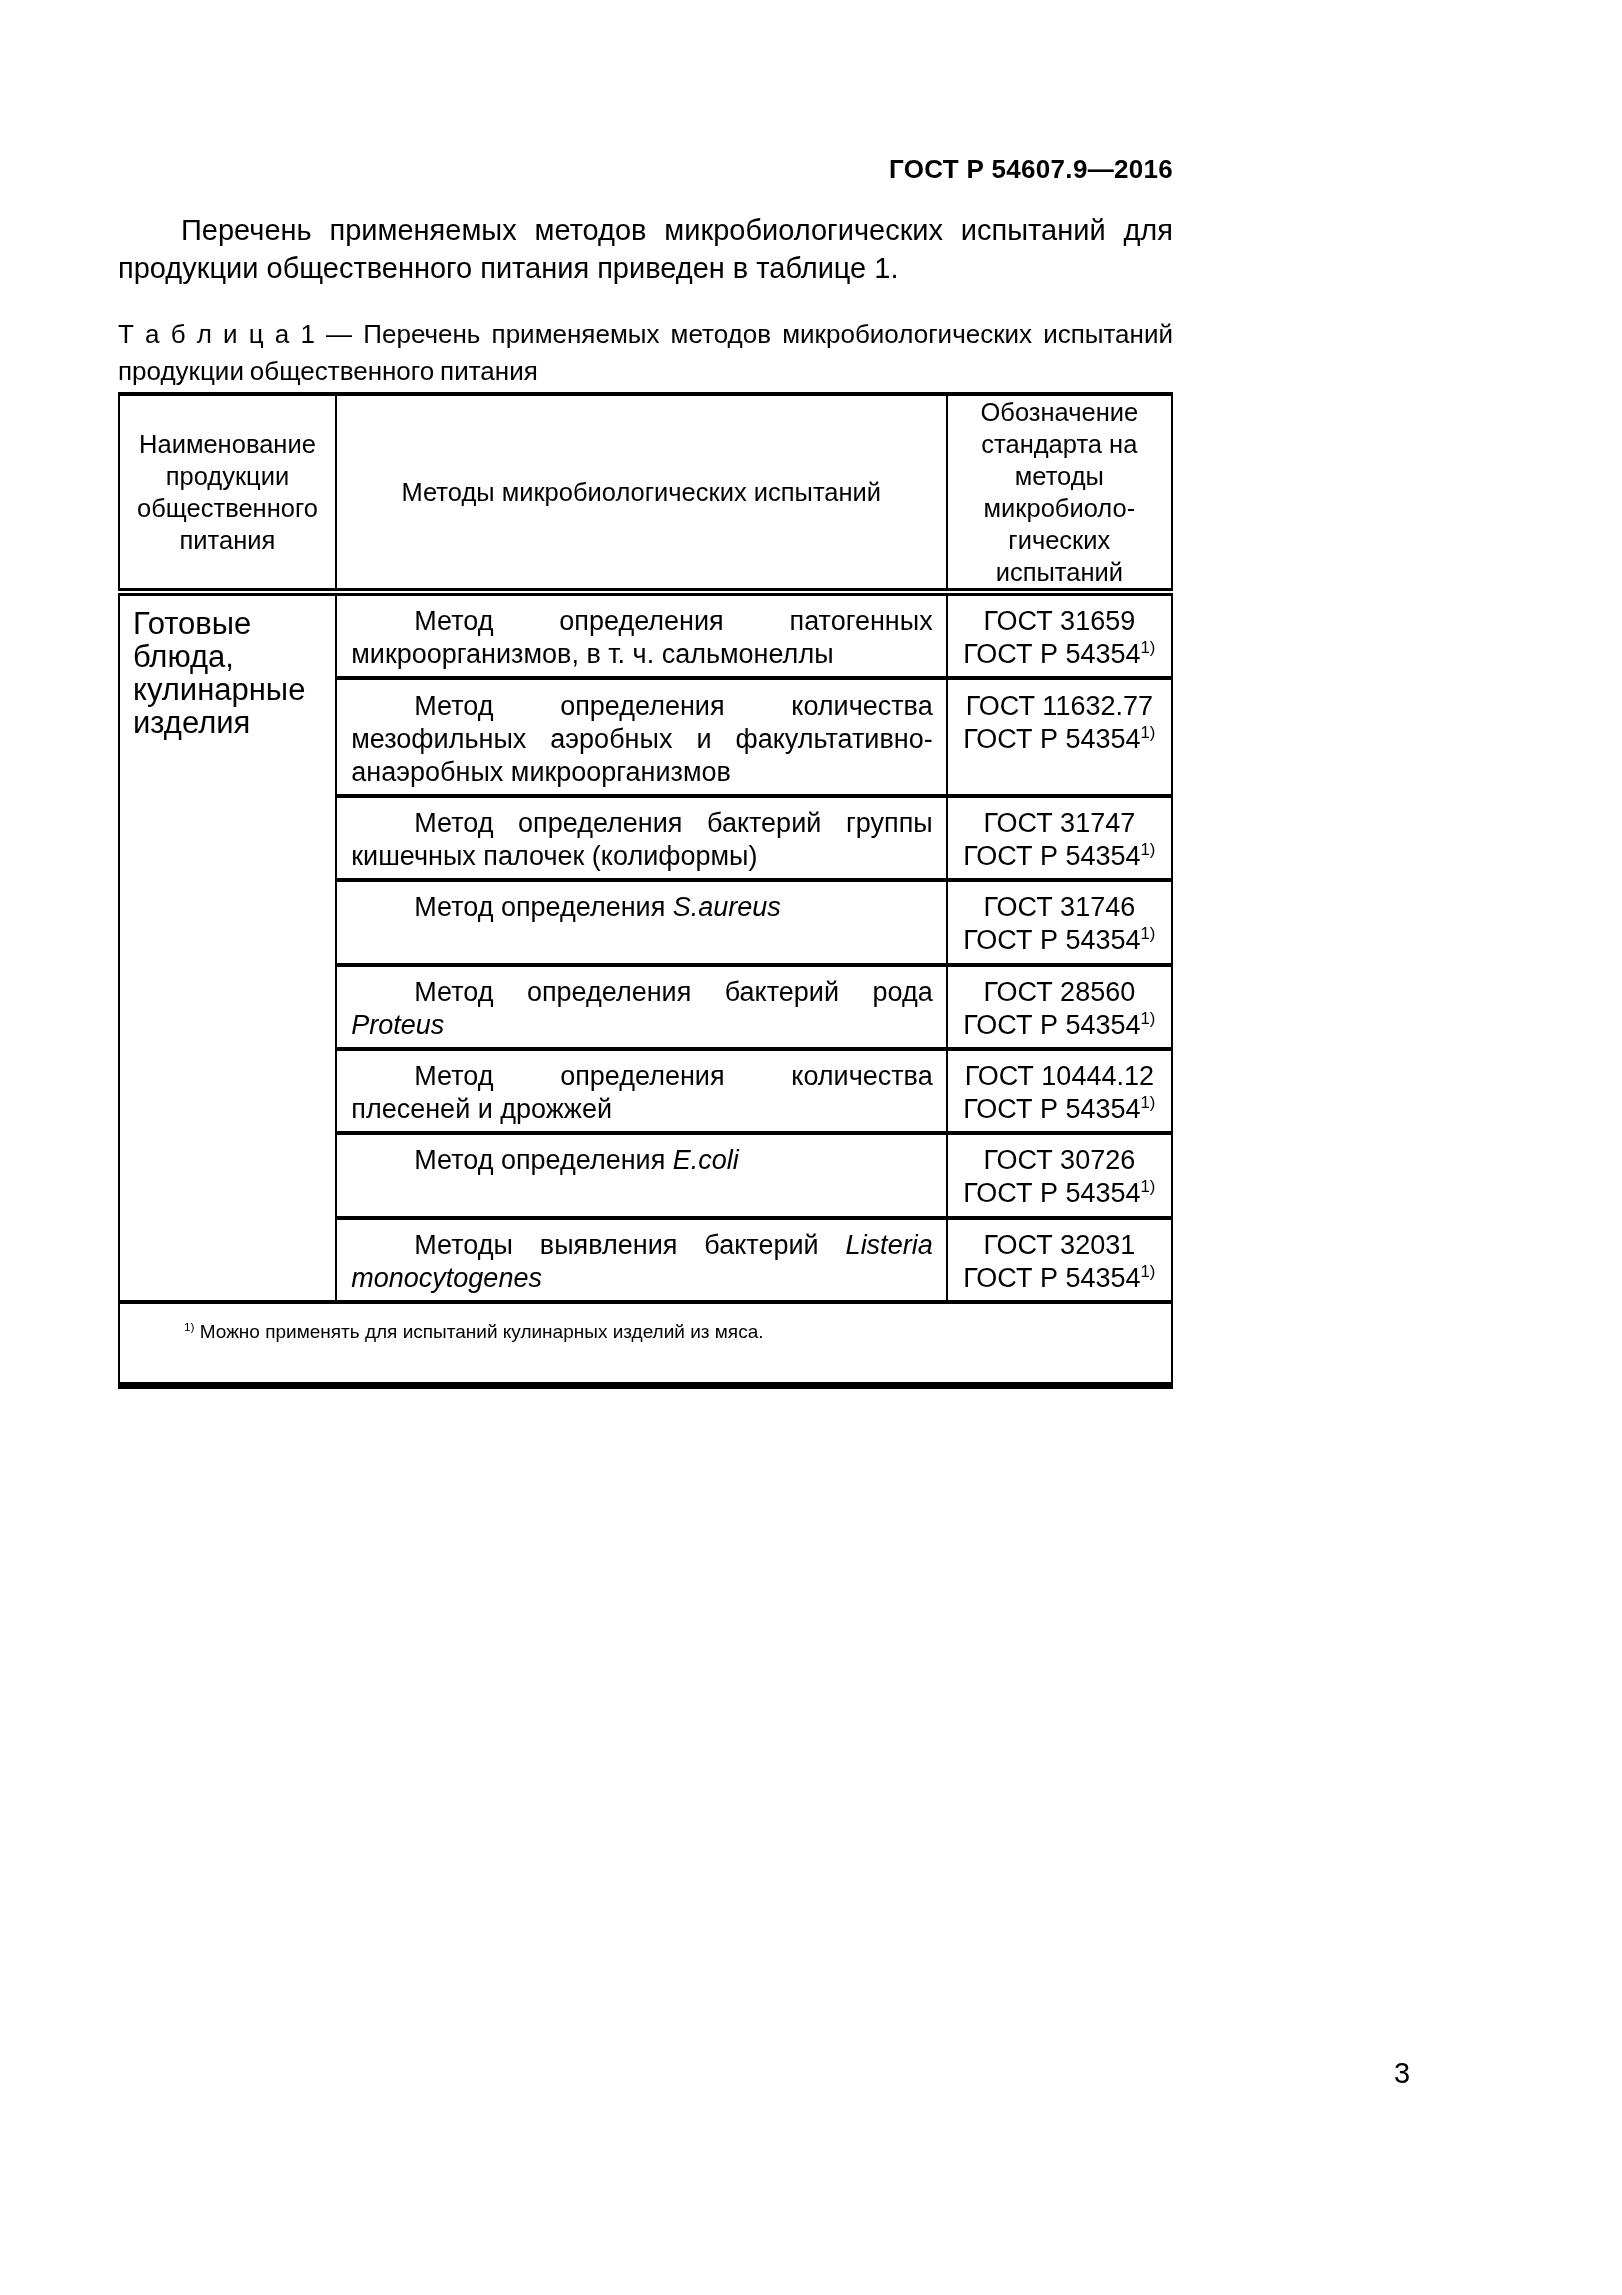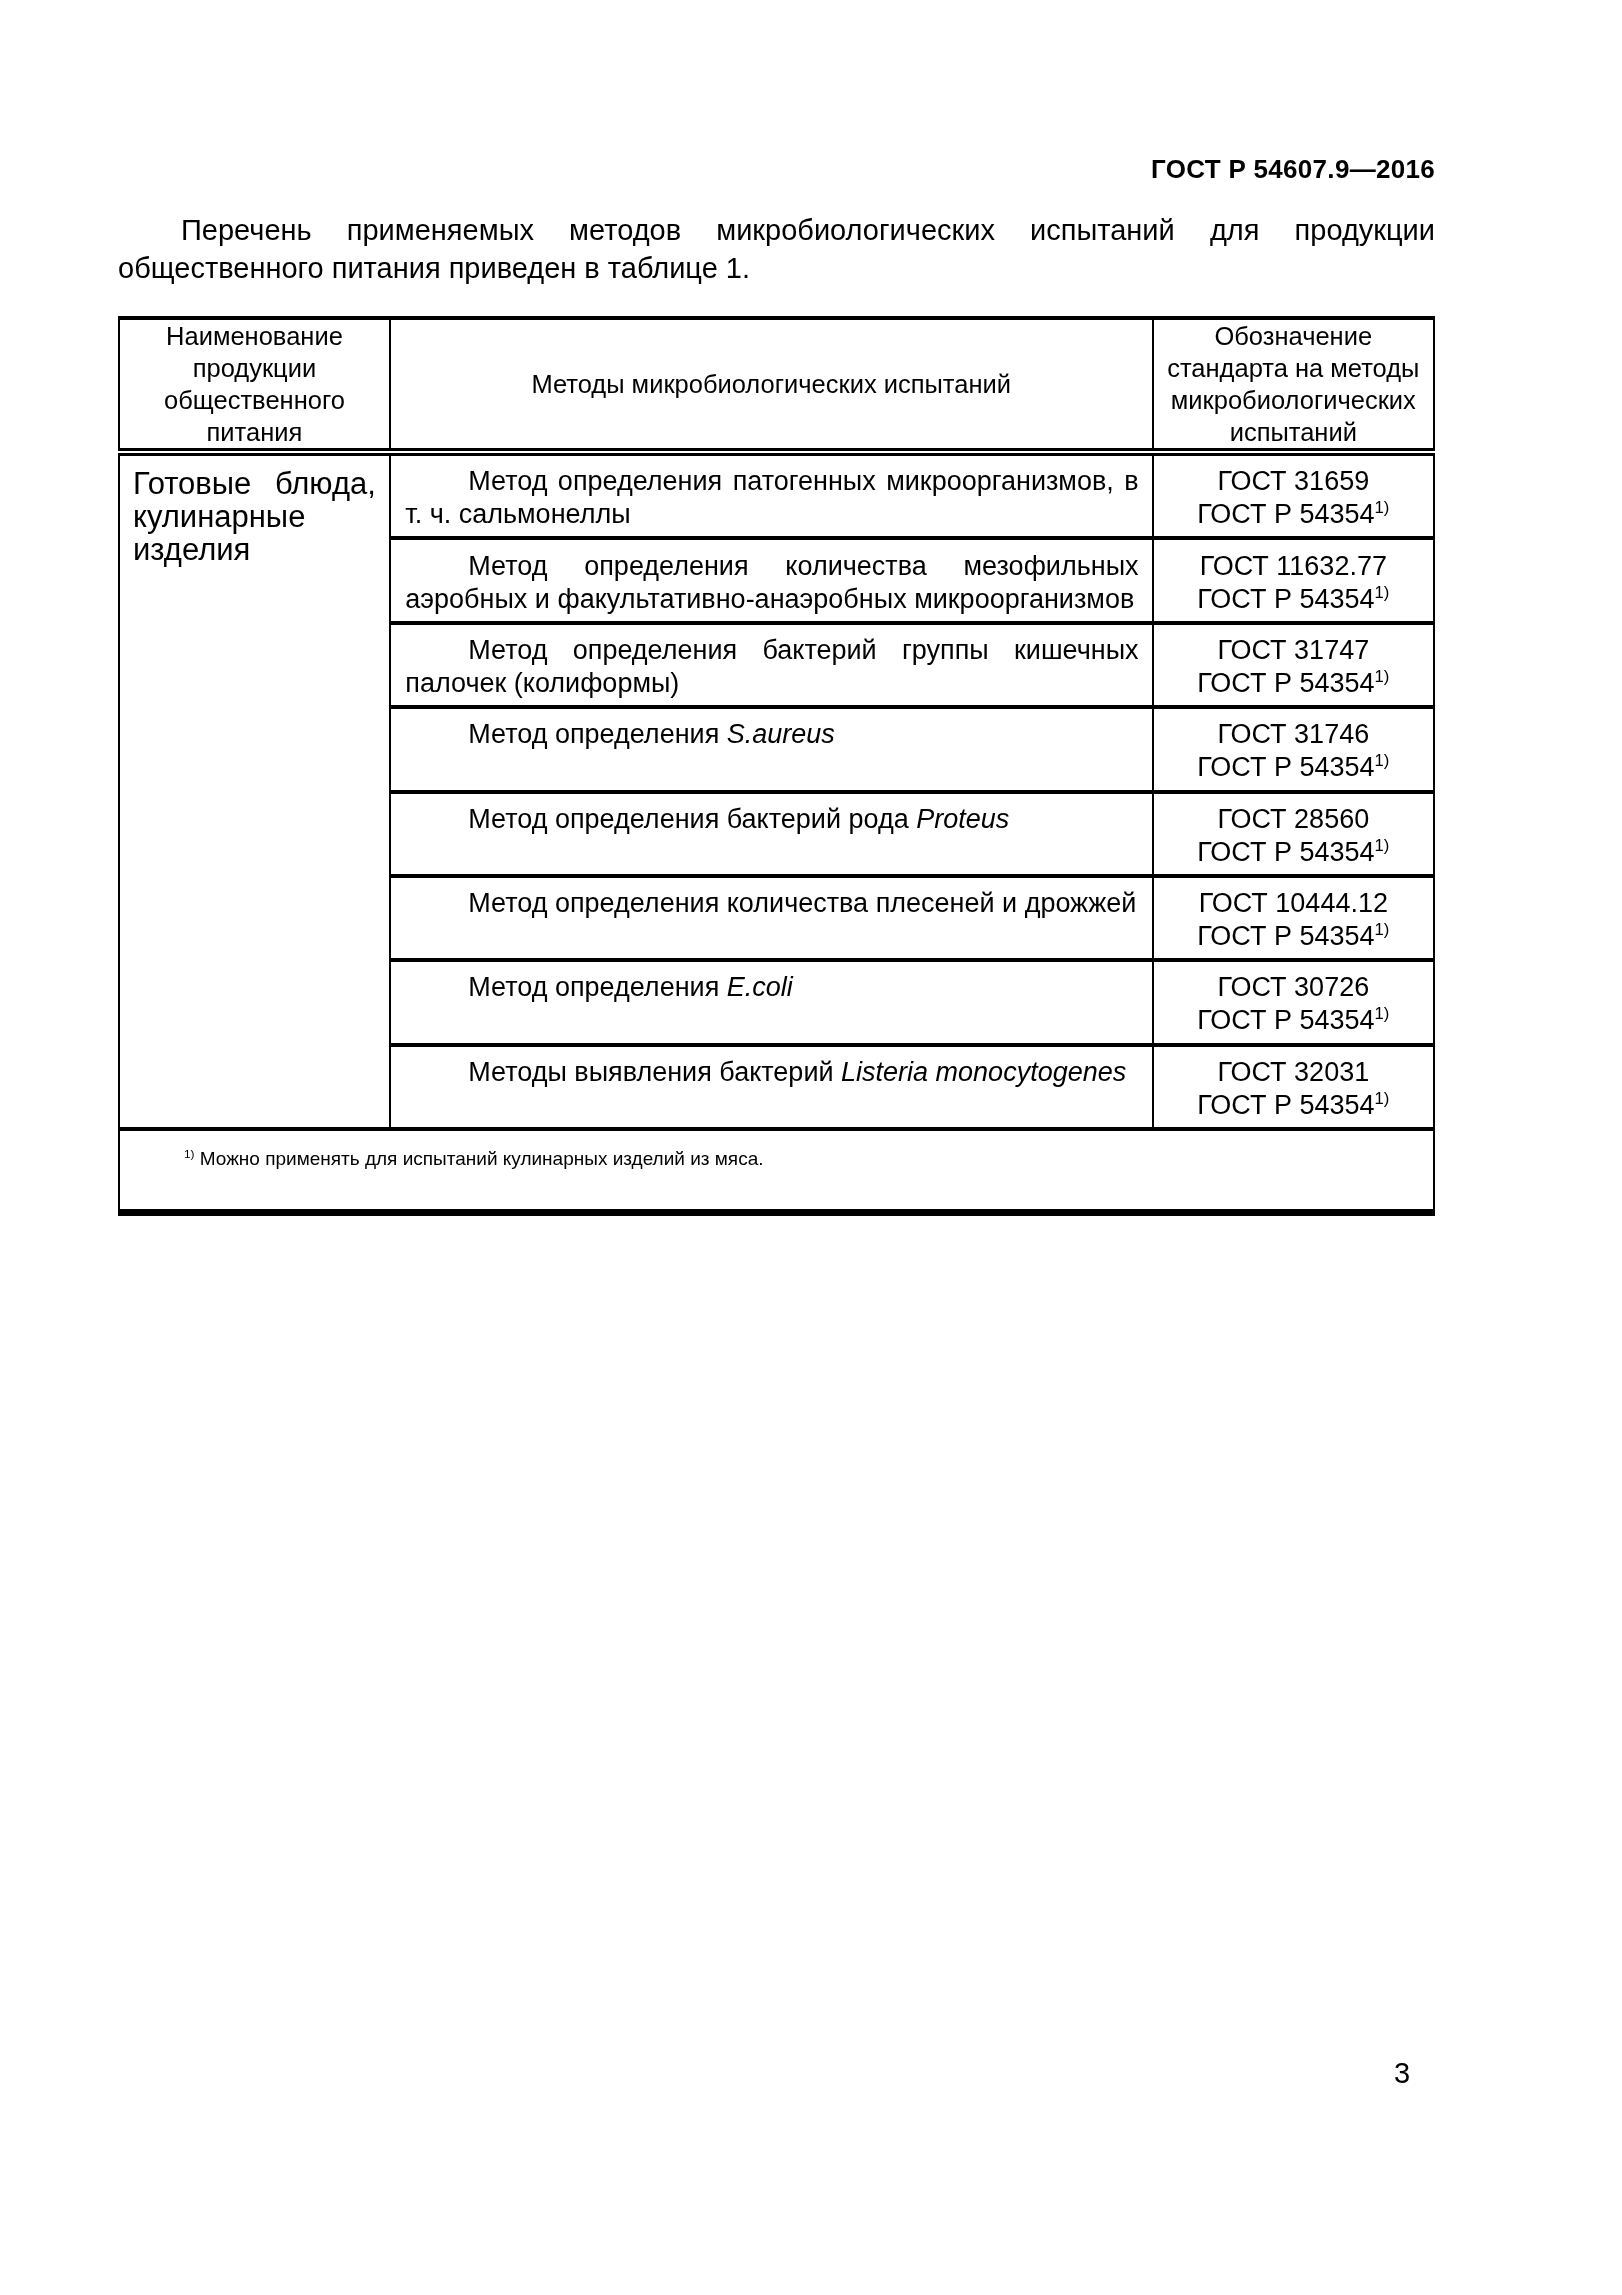--- a/index.html
+++ b/index.html
@@ -7,21 +7,21 @@
     position:relative;
     width:1623px; height:2295px;
     background:#ffffff;
     color:#000;
     font-family:"Liberation Sans", sans-serif;
     overflow:hidden;
   }
   .content {
     position:absolute;
     left:118px; top:0;
-    width:1317px;
+    width:1055px;
   }
   .runhead {
     padding-top:154px;
     text-align:right;
     font-size:26px;
     font-weight:bold;
     line-height:31px;
     letter-spacing:0.3px;
   }
   .section-heading {
@@ -119,20 +119,21 @@
 <body>
 
 <div class="page">
   <div class="content">
 
     <div class="runhead">ГОСТ Р 54607.9—2016</div>
 
 
     <p class="intro">Перечень применяемых методов микробиологических испытаний для продукции общественного питания приведен в таблице 1.</p>
 
+    <div class="caption"><span>Т а б л и ц а  1 — </span><span>Перечень применяемых методов микробиологических испытаний продукции общественного пи­тания</span></div>
 
     <table class="gost">
       <colgroup>
         <col style="width:20.6%">
         <col style="width:58.0%">
         <col style="width:21.4%">
       </colgroup>
       <thead>
         <tr>
           <th class="col-product">Наименование продукции общественного питания</th>

